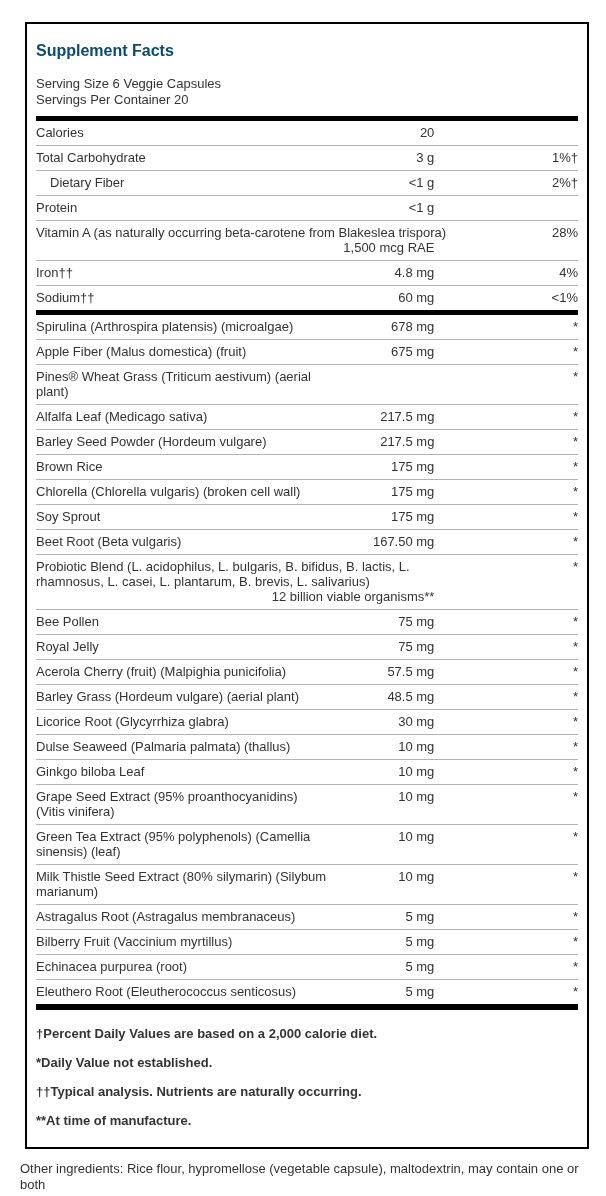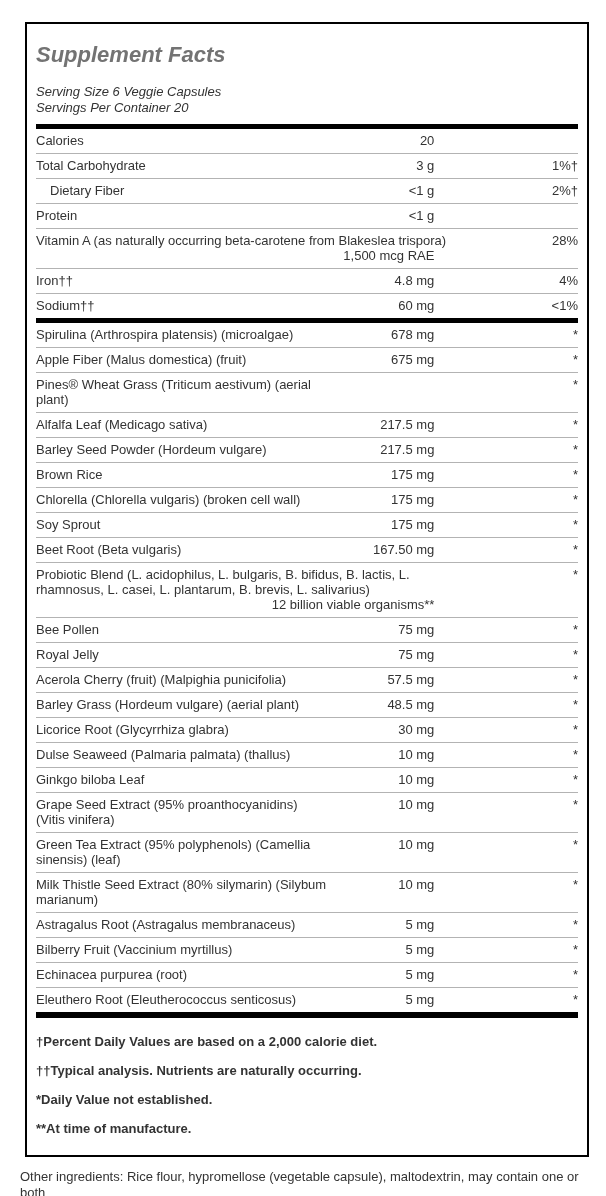--- a/index.html
+++ b/index.html
@@ -11,27 +11,26 @@
     color: #333;
   }
   .label-box {
     margin: 22px 17px 0 25px;
     width: 564px;
     border: 2px solid #000;
     padding: 10px 9px 2px 9px;
     background: #fff;
   }
   .title {
-    font-size: 22px;
+    font-size: 16px;
     font-weight: bold;
-    color: #737373;
+    color: #0c4a6e;
     margin: 8px 0 16px 0;
-    font-style: italic;
-  }
-  .serving-line { line-height: 16px; font-style: italic; }
+  }
+  .serving-line { line-height: 16px; }
   .bar { background: #000; height: 5px; margin-top: 8px; }
   .bar.end { height: 6px; margin-top: 0; }
   .bar.mid { height: 5px; margin-top: 0; }
   .head-row {
     display: flex;
     border-bottom: 2px solid #000;
     padding: 4px 0 3px 0;
     font-weight: bold;
     color: #222;
     line-height: 15px;
@@ -234,22 +233,22 @@
         <span class="n">Eleuthero Root (Eleutherococcus senticosus)</span>
         <span class="a">5 mg</span>
         <span class="d">*</span>
       </div>
     </div>
 
   <div class="bar end"></div>
 
   <div class="footnotes" id="footnotes-mount">
       <div class="footnote">†Percent Daily Values are based on a 2,000 calorie diet.</div>
+      <div class="footnote">*Daily Value not established.</div>
       <div class="footnote">††Typical analysis. Nutrients are naturally occurring.</div>
-      <div class="footnote">*Daily Value not established.</div>
       <div class="footnote">**At time of manufacture.</div>
     </div>
 </div>
 
 <div class="outer">
   <p>Other ingredients: Rice flour, hypromellose (vegetable capsule), maltodextrin, may contain one or both
 of the following: magnesium stearate, silica.</p>
 
 </div>
 

